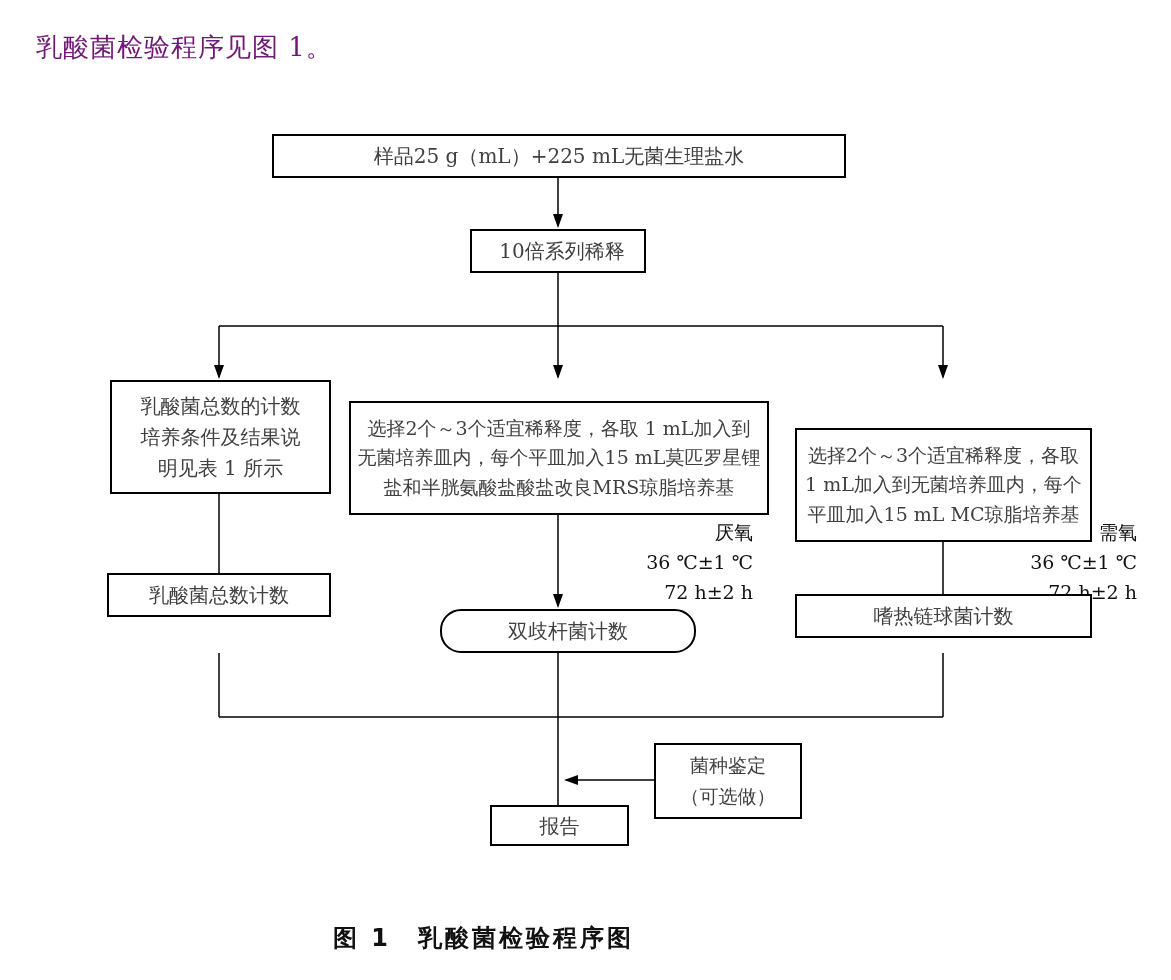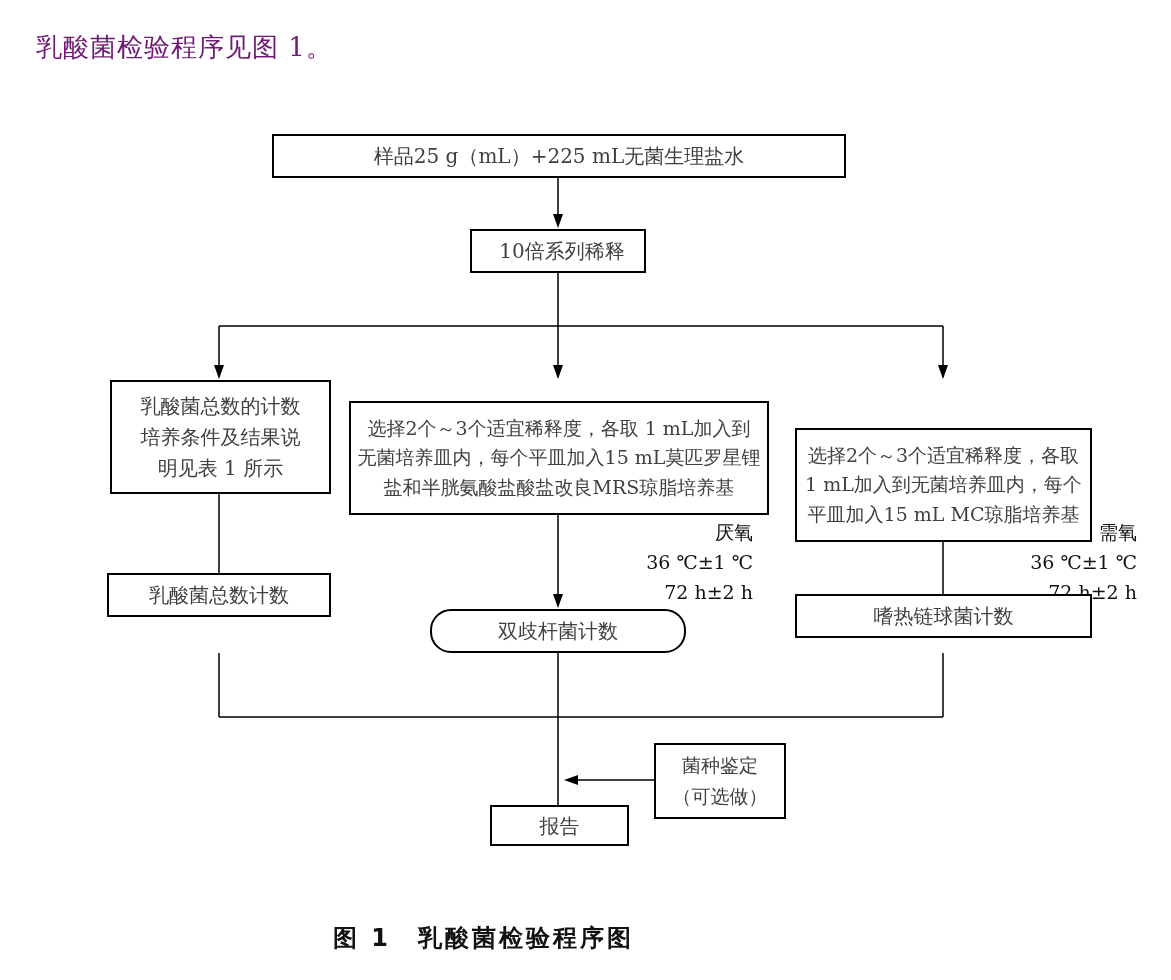--- a/index.html
+++ b/index.html
@@ -71,23 +71,23 @@
   }
   
   #box-sample   { left: 272px; top: 134px; width: 574px; height: 44px; }
   #box-dilution { left: 470px; top: 229px; width: 176px; height: 44px; padding-left: 8px; }
   #box-left     { left: 110px; top: 380px; width: 221px; height: 114px; font-size: 20px; }
   #box-middle   { left: 349px; top: 380px; width: 420px; height: 114px; font-size: 19px; margin-top: 21px; }
   #box-right    { left: 795px; top: 380px; width: 297px; height: 114px; font-size: 19px; margin-top: 48px; }
   #cond-anaerobic { left: 578px; top: 517px; width: 175px; height: 92px; }
   #cond-aerobic   { left: 962px; top: 517px; width: 175px; height: 92px; }
   #box-count-left   { left: 107px; top: 573px; width: 224px; height: 44px; }
-  #box-count-middle { left: 430px; top: 609px; width: 256px; height: 44px; border-radius: 21px; }
+  #box-count-middle { left: 440px; top: 609px; width: 256px; height: 44px; border-radius: 21px; }
   #box-count-right  { left: 795px; top: 594px; width: 297px; height: 44px; }
-  #box-species { left: 654px; top: 743px; width: 132px; height: 76px; font-size: 19px; line-height: 1.65; }
+  #box-species { left: 654px; top: 743px; width: 148px; height: 76px; font-size: 19px; line-height: 1.65; }
   #box-report  { left: 490px; top: 805px; width: 139px; height: 41px; }
 </style>
 </head>
 <body>
 
 <div id="page">
 
   <div class="intro">乳酸菌检验程序见图 1。</div>
 
   <svg class="connectors" viewBox="0 0 1171 980" xmlns="http://www.w3.org/2000/svg">

